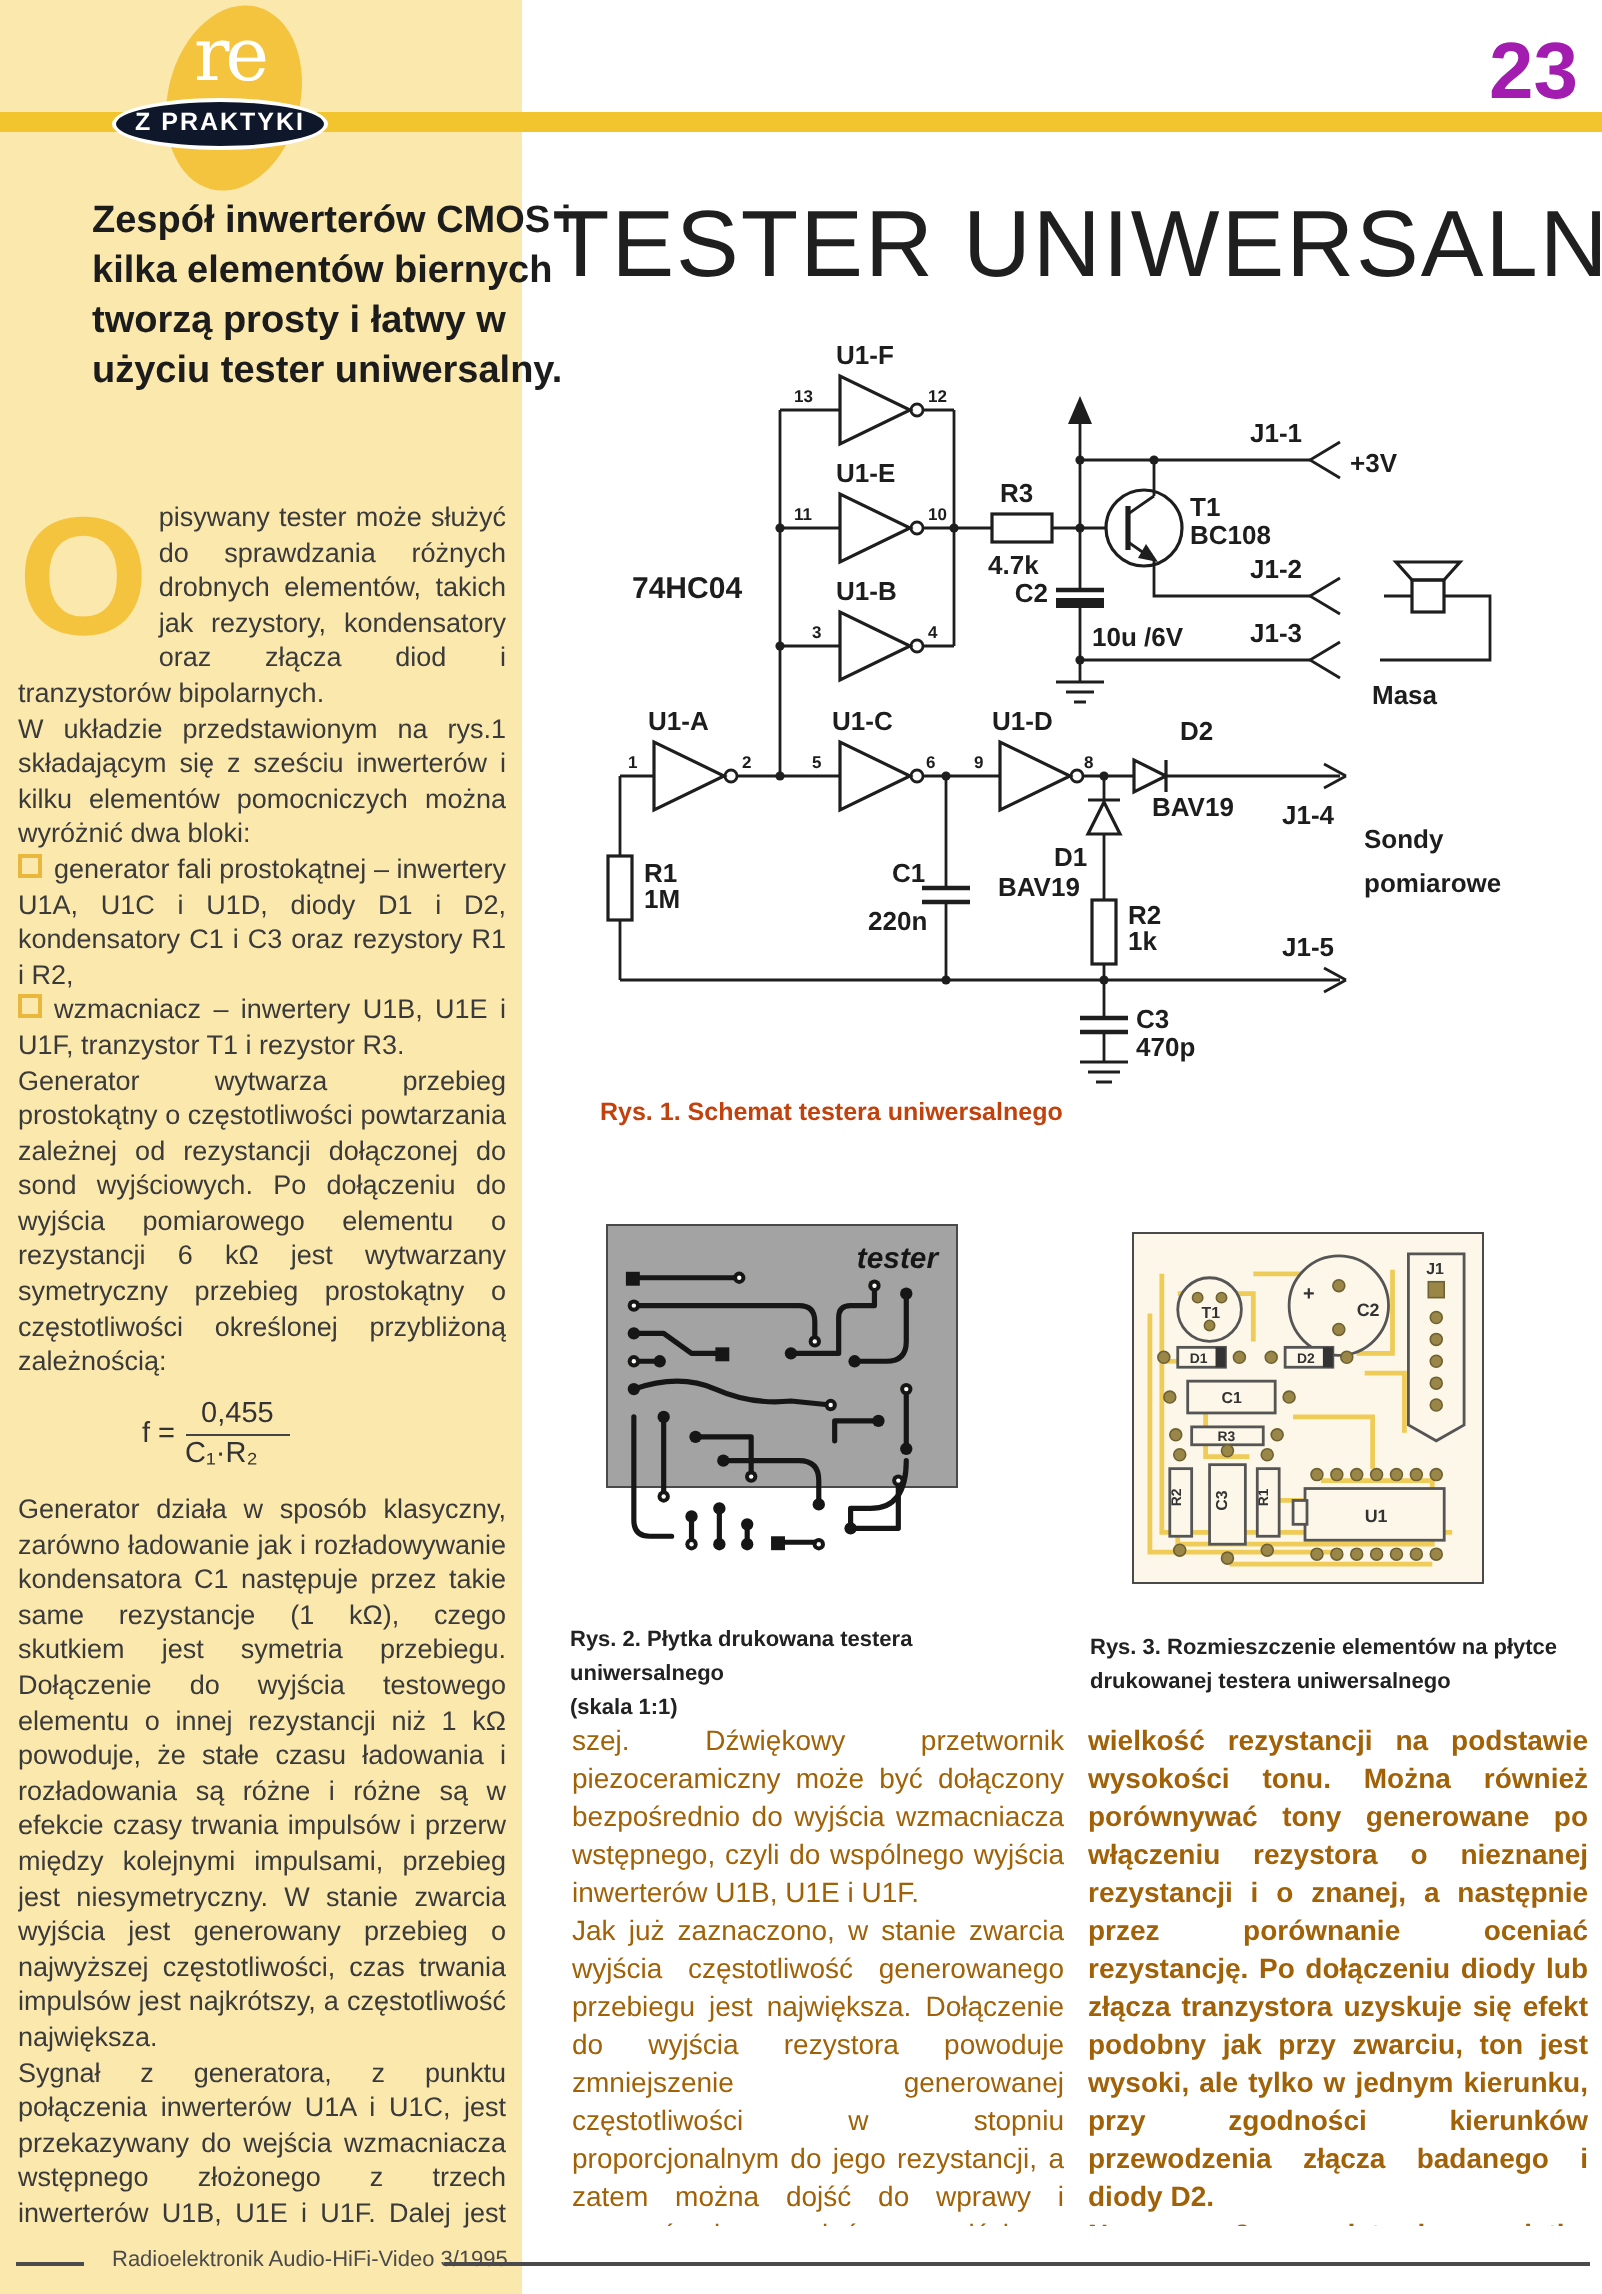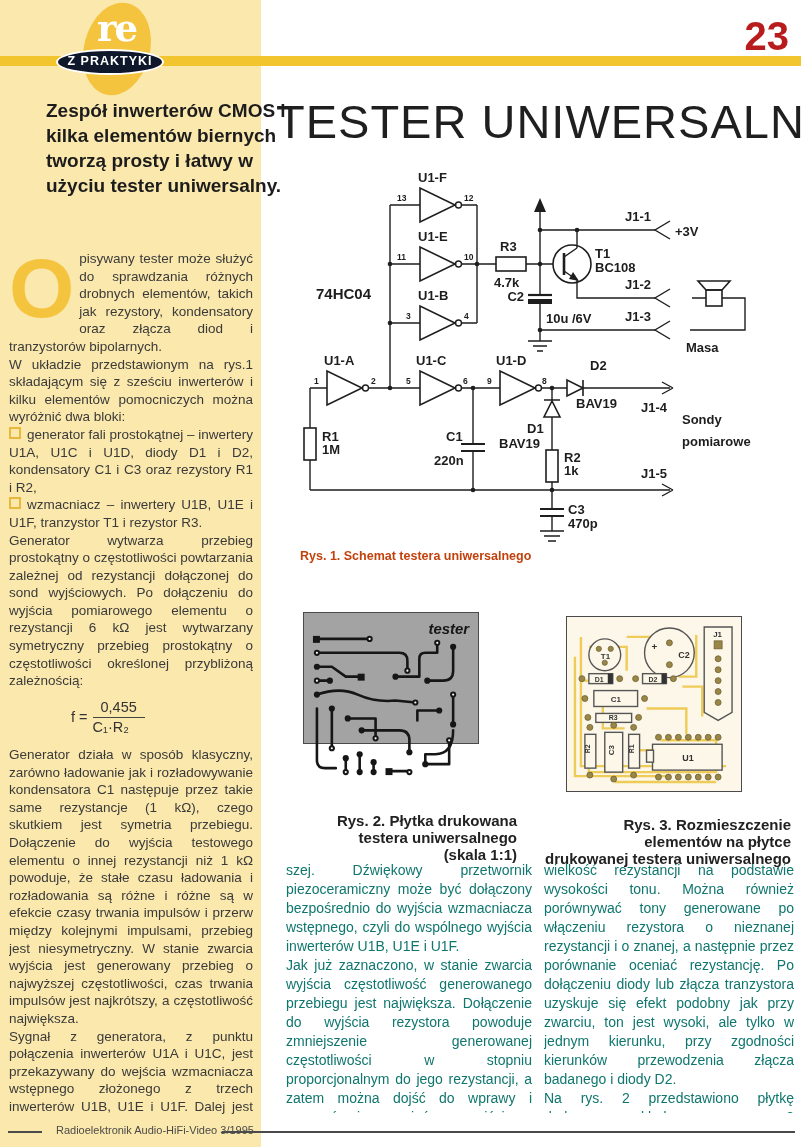--- a/index.html
+++ b/index.html
@@ -2,26 +2,26 @@
 <html><head>
 <meta charset="utf-8">
 <style>
   html,body{margin:0;padding:0;background:#e8e8e8;}
   .page{position:relative;width:801px;height:1147px;background:#ffffff;
         font-family:"Liberation Sans",sans-serif;overflow:hidden;margin:0 auto;}
   .sidebar-bg{position:absolute;left:0;top:0;width:261px;height:1147px;background:#FBE8AC;}
   .topbar{position:absolute;left:0;top:56px;width:801px;height:10px;background:#F2C52F;}
   .logo-ellipse{position:absolute;left:84px;top:2px;width:66px;height:94px;background:#F5C43E;
         border-radius:50%;transform:rotate(14deg);}
-  .logo-re{position:absolute;left:97px;top:6px;color:#ffffff;font-weight:bold;font-size:37px;
+  .logo-re{position:absolute;left:97px;top:6px;color:#ffffff;font-weight:normal;font-size:37px;
         font-family:"DejaVu Serif",serif;letter-spacing:-2px;}
   .badge{position:absolute;left:56px;top:49px;width:108px;height:26px;background:#0f172a;
         border-radius:50%;border:2px solid #ffffff;box-sizing:border-box;color:#ffffff;
         font-size:12.5px;font-weight:bold;text-align:center;line-height:21px;letter-spacing:1px;}
-  .pageno{position:absolute;right:12px;top:14px;font-size:40px;font-weight:bold;color:#b91c1c;}
+  .pageno{position:absolute;right:12px;top:14px;font-size:40px;font-weight:bold;color:#a21caf;}
   .lead{position:absolute;left:10px;top:98px;width:246px;font-size:19px;line-height:25px;
         font-weight:bold;color:#1c1c1c;margin-left:36px;}
   .sidebar-body{position:absolute;left:9px;top:250px;width:244px;height:868px;overflow:hidden;
         font-size:13.5px;line-height:17.6px;color:#3a3a3a;text-align:justify;}
   .sidebar-body p{margin:0;}
   .dropcap{float:left;font-size:84px;line-height:70px;color:#F5C43E;font-weight:bold;
         margin:3px 5px 0 0;}
   .sq{display:inline-block;width:8px;height:8px;border:2px solid #E9B73B;margin-right:6px;}
   .formula{margin:9px 0 9px 62px;display:flex;align-items:center;font-size:14.5px;color:#333;}
   .frac{display:inline-block;text-align:left;margin-left:5px;}
@@ -30,30 +30,30 @@
   .title{position:absolute;left:276px;top:94px;font-size:47px;letter-spacing:1px;color:#1f1f1f;
         font-weight:400;white-space:nowrap;}
   .schematic{position:absolute;left:278px;top:160px;}
   .schematic text{font-family:"Liberation Sans",sans-serif;font-weight:bold;font-size:13px;fill:#1d1d1d;}
   .schematic text.pin{font-size:8.5px;}
   .schematic text.ic{font-size:15px;}
   .fig1-caption{position:absolute;left:300px;top:549px;font-size:12.5px;font-weight:bold;color:#c2410c;}
   .figbox{position:absolute;border:1.5px solid #4a4a4a;box-sizing:border-box;}
   .fig2{left:303px;top:612px;width:176px;height:132px;background:#a3a3a3;font-style:italic;}
   .fig3{left:566px;top:616px;width:176px;height:176px;background:#FCF7E8;}
-  .figcap{position:absolute;text-align:right;font-weight:bold;font-size:15px;line-height:17px;color:#222;}
+  .figcap{position:absolute;text-align:left;font-weight:bold;font-size:11px;line-height:17px;color:#222;}
   .fig2-caption{left:285px;top:812px;width:232px;}
   .fig3-caption{left:545px;top:816px;width:246px;}
   .fig2 text{font-family:"Liberation Sans",sans-serif;font-weight:bold;}
   .fig3 text{font-family:"Liberation Sans",sans-serif;font-weight:bold;fill:#333;}
   .bodycol{position:absolute;top:861px;font-size:14px;line-height:19px;text-align:justify;
-        color:#0f766e;max-height:252px;overflow:hidden;}
+        color:#a16207;max-height:252px;overflow:hidden;}
   .bodycol p{margin:0;}
   .col2{left:286px;width:246px;}
-  .col3{left:544px;width:250px;}
+  .col3{left:544px;width:250px;font-weight:bold;}
   .footer{position:absolute;left:0;top:1122px;width:801px;height:22px;}
   .footer .dash{position:absolute;left:8px;top:9px;width:34px;height:2px;background:#4a4a4a;}
   .footer .ftext{position:absolute;left:56px;top:2px;font-size:11px;color:#4a4a4a;}
   .footer .line{position:absolute;left:222px;top:9px;width:573px;height:2px;background:#4a4a4a;}
 </style>
 </head>
 <body>
 
 <div class="page">
   <div class="sidebar-bg"></div>

